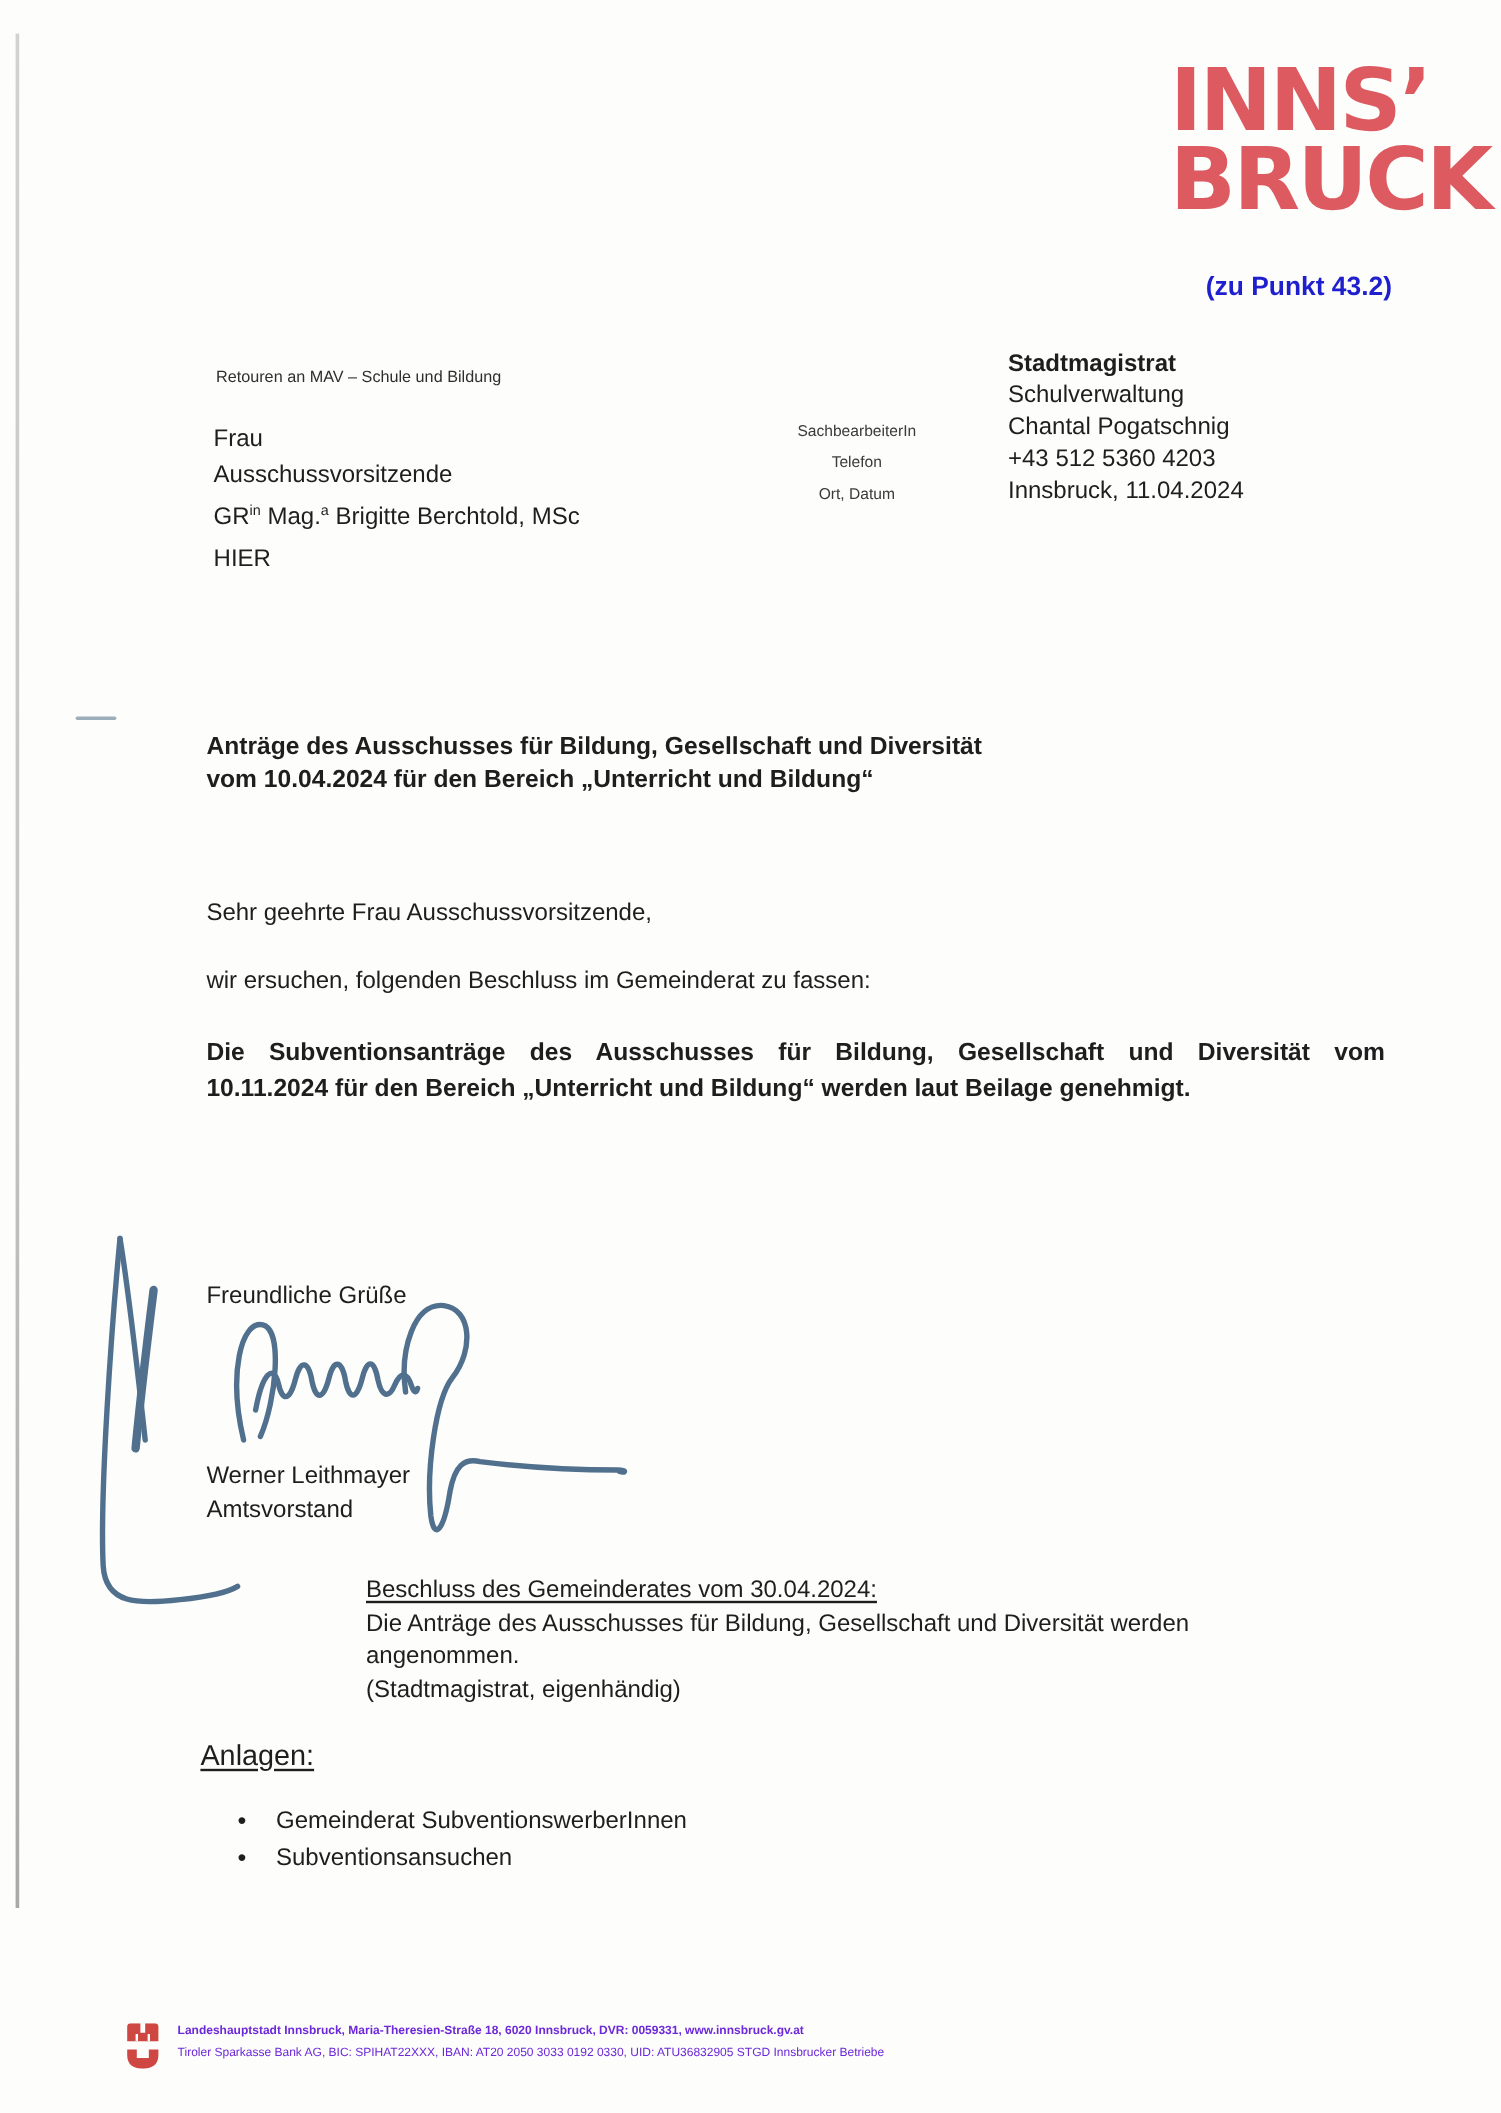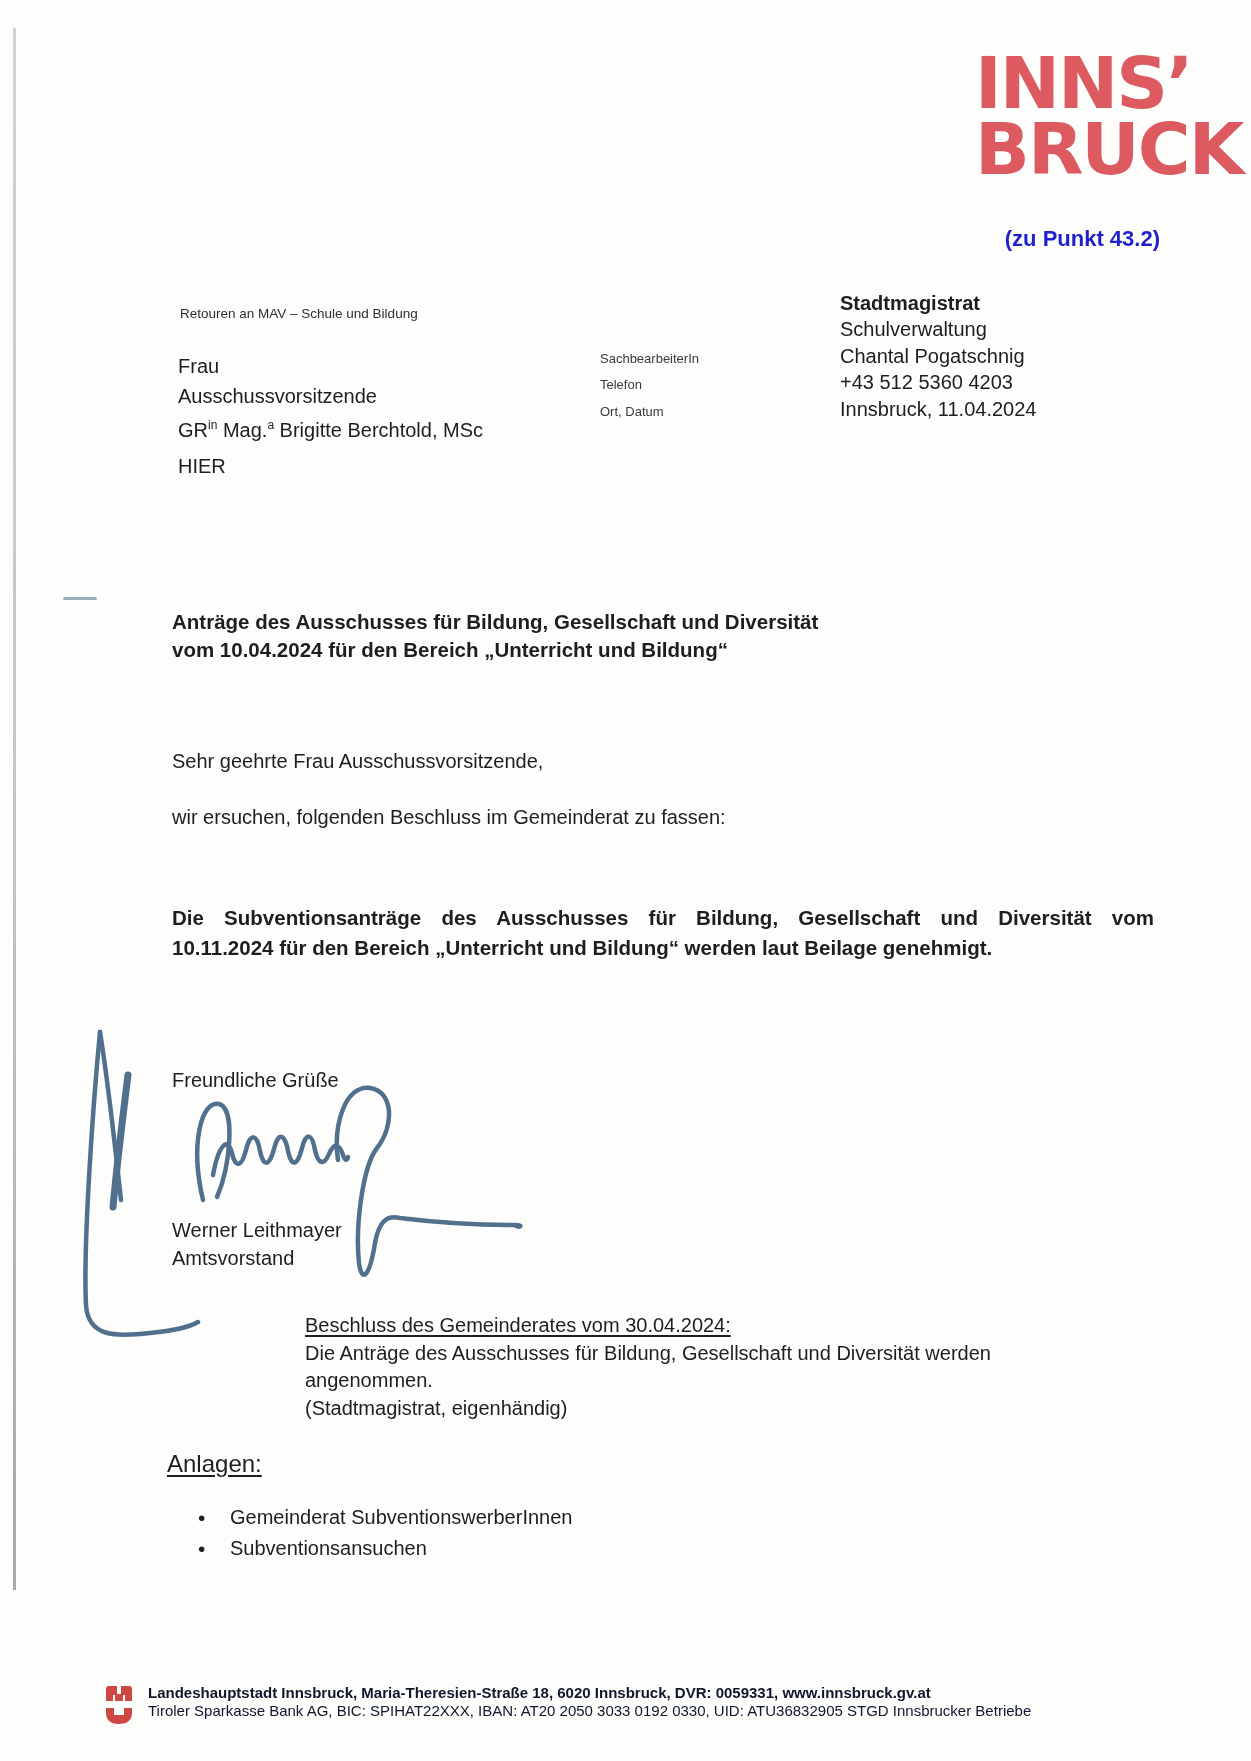--- a/index.html
+++ b/index.html
@@ -24,47 +24,47 @@
   .zupunkt{left:900px;top:226px;width:260px;text-align:right;
     font-size:22px;font-weight:bold;}
   
   .retouren{left:180px;top:306px;font-size:13.5px;color:#2e2e2e;}
   .addr{left:178px;top:352px;font-size:20px;line-height:29.5px;}
   .addr sup{font-size:12px;}
   .hier{left:178px;top:455px;font-size:20px;}
   
   .sender{left:600px;top:292px;width:560px;}
   .srow{display:flex;height:26.4px;}
-  .slabel{width:240px;text-align:left;padding-right:12px;
+  .slabel{width:240px;text-align:center;padding-right:12px;
     font-size:13px;color:#3a3a3a;padding-top:6px;box-sizing:border-box;}
   .svalue{font-size:20px;white-space:nowrap;}
   .svalue.bold{font-weight:bold;}
   
   .dashmark{left:63px;top:597px;width:34px;height:3px;background:#8aa0ae;border-radius:2px;opacity:.85;}
   
   .subject{left:172px;top:608px;font-size:20.5px;font-weight:bold;line-height:28px;}
   .salut{left:172px;top:750px;font-size:20px;}
   .intro{left:172px;top:806px;font-size:20px;}
   .resolution{left:172px;top:862px;width:982px;font-size:20.5px;font-weight:bold;line-height:30px;}
-  .resolution .just{text-align:justify;text-align-last:justify;margin-top:41px;}
+  .resolution .just{text-align:justify;text-align-last:justify;}
   .closing{left:172px;top:1069px;font-size:20px;}
   .signername{left:172px;top:1216px;font-size:20px;line-height:28px;}
   
   .sigsvg{left:55px;top:985px;}
   
   .decision{left:285px;top:1312px;font-size:20px;line-height:27.5px;margin-left:20px;}
   .decision .uline{text-decoration:underline;text-underline-offset:3px;}
   
   .anlagen{left:167px;top:1450px;font-size:24px;text-decoration:underline;text-underline-offset:3px;}
   .attlist{left:198px;top:1506px;font-size:20px;}
   .attrow{display:flex;margin-bottom:7px;}
   .attdot{width:32px;font-size:21px;}
   
   .footlogo{left:102px;top:1686px;}
-  .footer{left:148px;top:1684px;font-size:15px;line-height:17.5px;color:#0f172a;}
+  .footer{left:148px;top:1684px;font-size:10px;line-height:17.5px;color:#6d28d9;}
   .footer .f1{font-weight:bold;}
 </style>
 </head>
 <body>
 
 <div class="page">
 
   <div class="abs scanline"></div>
 
   <div class="abs logo" style="color:#dc5a60;">

